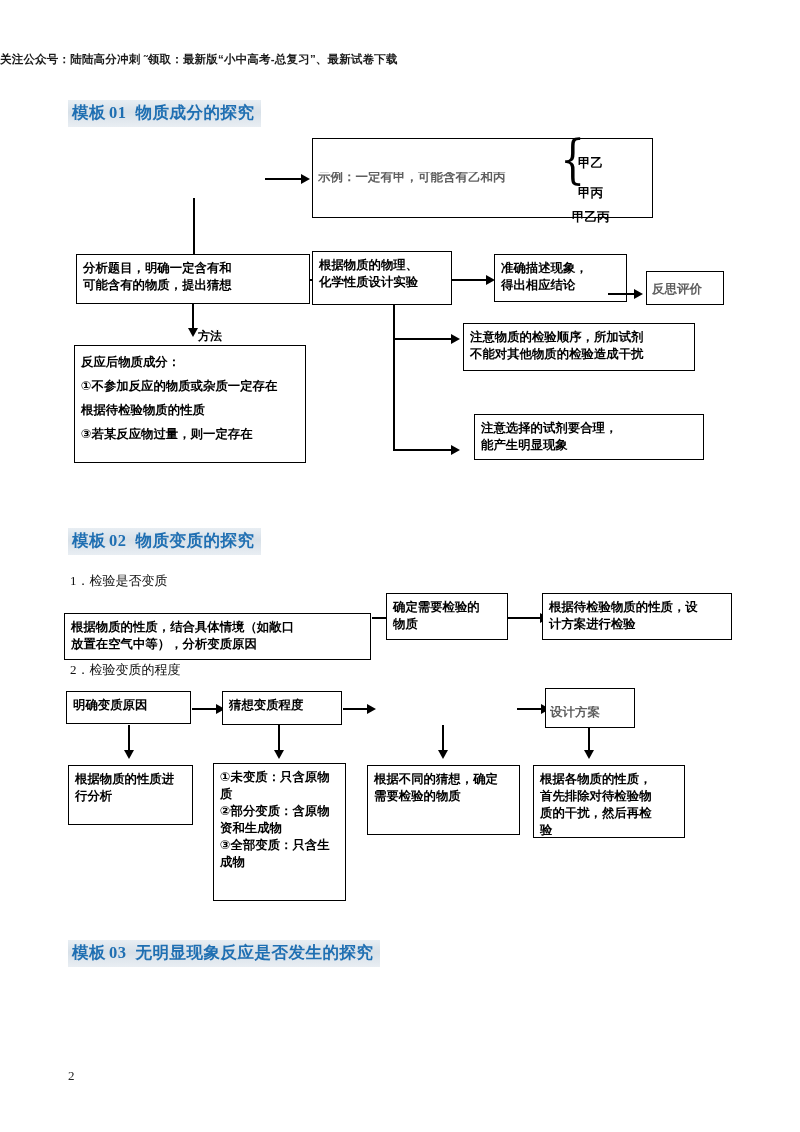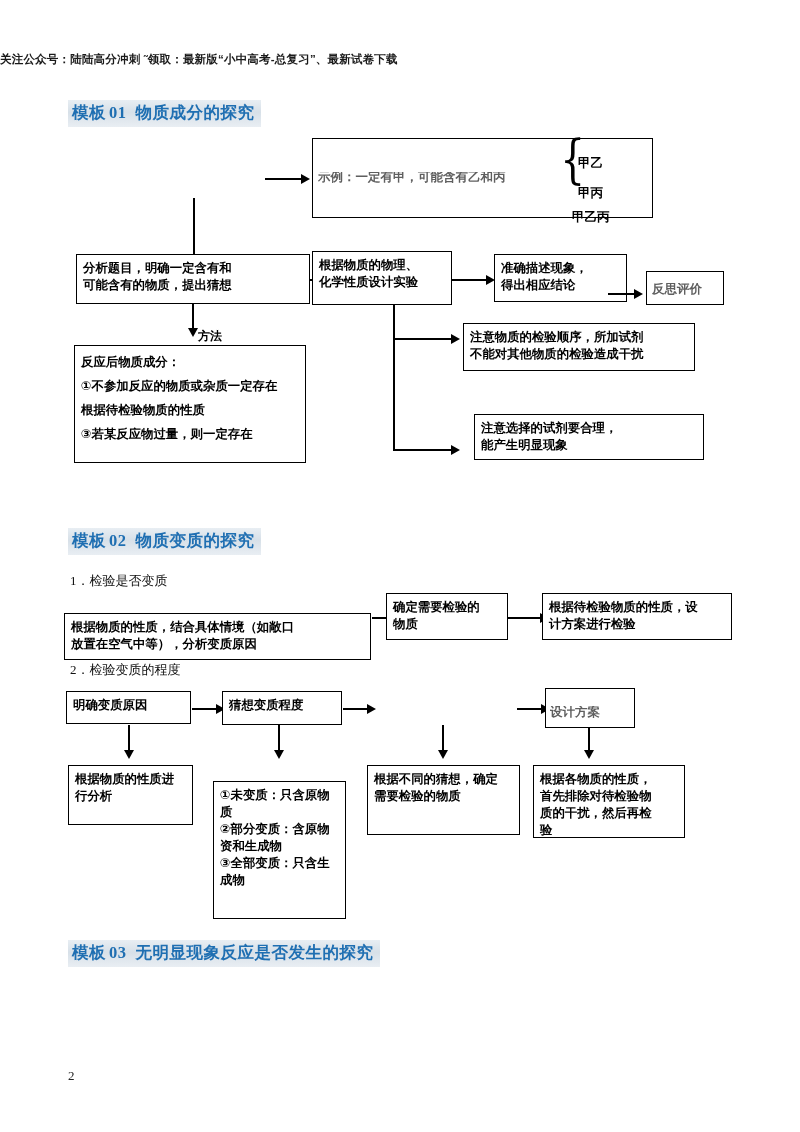--- a/index.html
+++ b/index.html
@@ -291,21 +291,21 @@
   <div class="arrow-d" style="left:437.5px; top:750px;"></div>
 
   <div class="vline" style="left:588px; top:728px; height:25px;"></div>
   <div class="arrow-d" style="left:583.5px; top:750px;"></div>
 
   <div class="box" style="left:68px; top:765px; width:125px; height:60px;">
     <span class="ln">根据物质的性质进</span>
     <span class="ln">行分析</span>
   </div>
 
-  <div class="box" style="left:213px; top:763px; width:133px; height:138px;margin-top:18px;">
+  <div class="box" style="left:213px; top:763px; width:133px; height:138px;">
     <span class="ln">①未变质：只含原物</span>
     <span class="ln">质</span>
     <span class="ln">②部分变质：含原物</span>
     <span class="ln">资和生成物</span>
     <span class="ln">③全部变质：只含生</span>
     <span class="ln">成物</span>
   </div>
 
   <div class="box" style="left:367px; top:765px; width:153px; height:70px;">
     <span class="ln">根据不同的猜想，确定</span>

